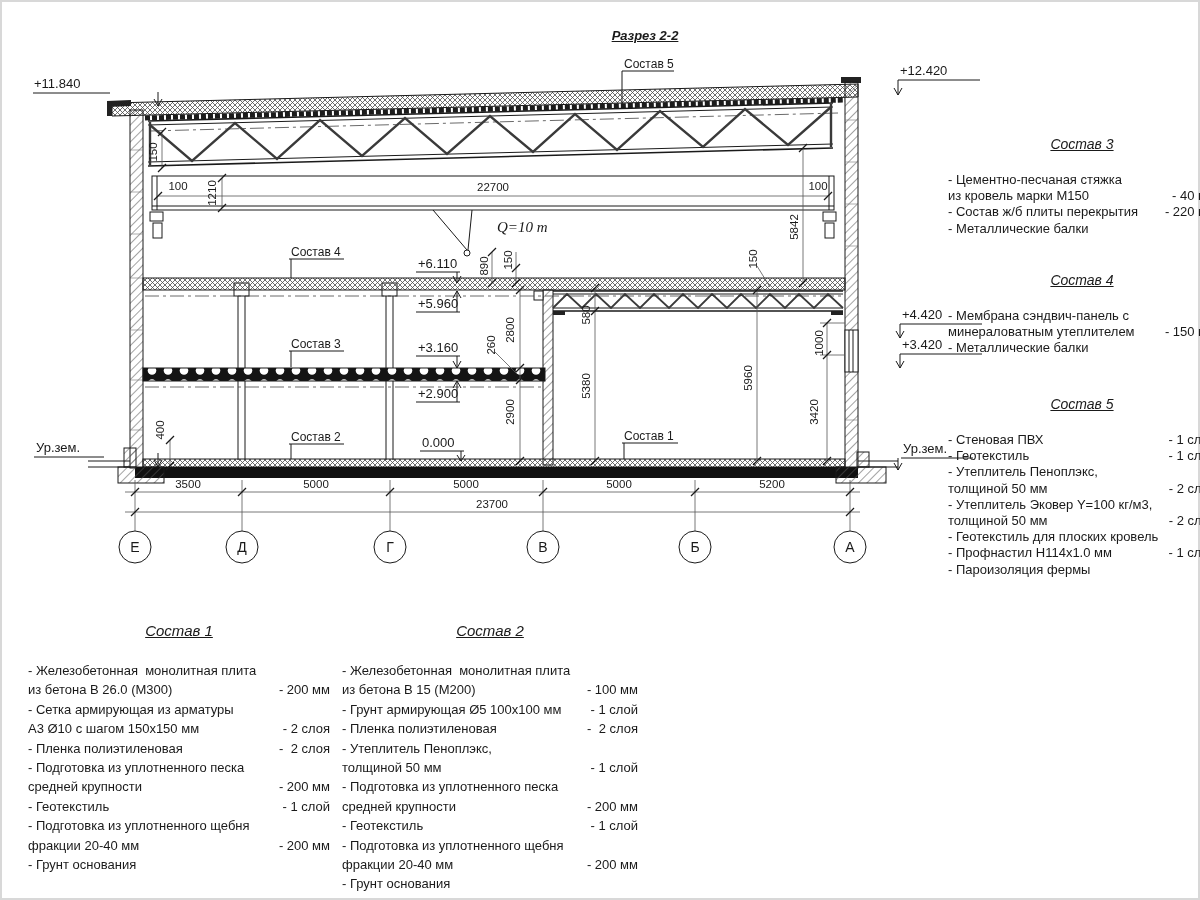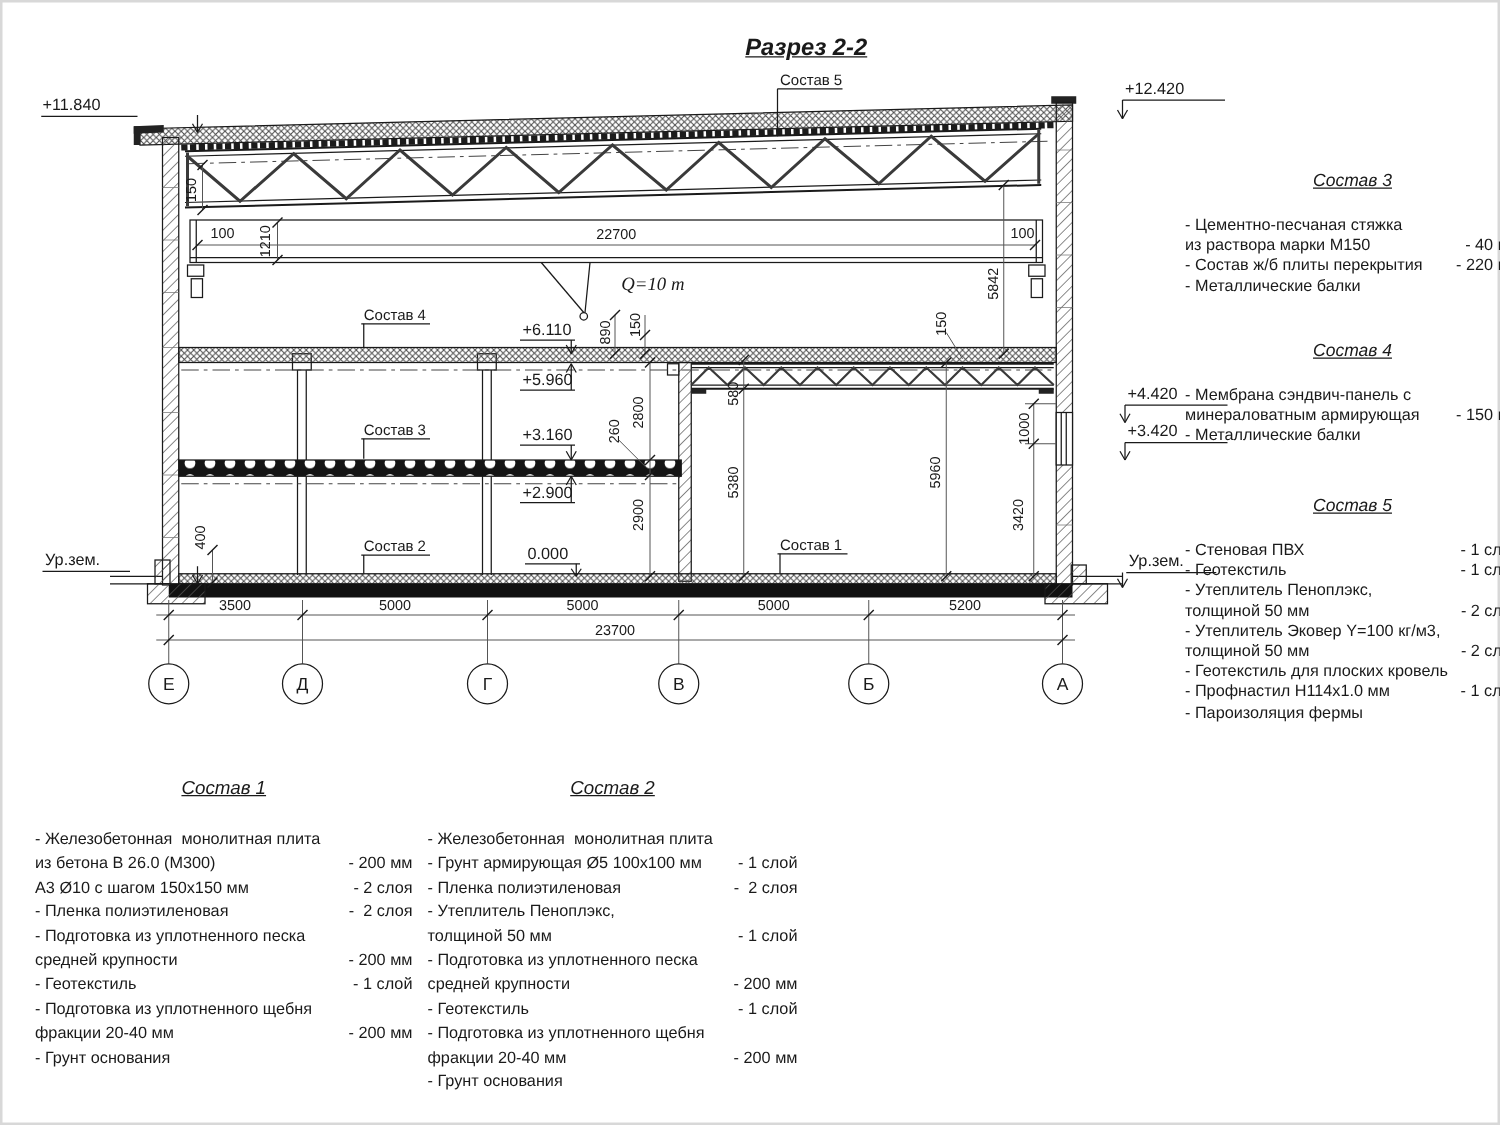--- a/index.html
+++ b/index.html
@@ -4,21 +4,21 @@
 <style>
   html,body{margin:0;padding:0;}
   body{
     width:1200px;height:900px;position:relative;overflow:hidden;
     background:#ffffff;color:#1a1a1a;
     font-family:"Liberation Sans", sans-serif;
   }
   .page-frame{position:absolute;inset:0;border:2px solid #d8d8d8;pointer-events:none;}
   .main-title{
     position:absolute;left:540px;top:28px;width:210px;text-align:center;
-    font-size:19px;font-style:italic;font-weight:600;text-decoration:underline;
+    font-size:13px;font-style:italic;font-weight:600;text-decoration:underline;
   }
   .comp-list{position:absolute;font-size:13px;}
   .comp-list .cl-title{
     text-align:center;font-style:italic;text-decoration:underline;
     font-size:15px;margin:0 0 22px 0;
   }
   .comp-list.rt .cl-title{margin-bottom:20px;font-size:14px;}
   .cl-line{position:relative;padding-left:13px;text-indent:-13px;white-space:pre;}
   .comp-list.lt .cl-line{line-height:19.4px;}
   .comp-list.rt .cl-line{line-height:16.2px;}
@@ -368,20 +368,21 @@
 </svg>
 
 <div class="comp-list lt" style="left:28px;top:622px;width:302px;">
   <div class="cl-title">Состав 1</div>
   <div>
       <div>
         <div class="cl-line"><span class="cl-txt">- Железобетонная  монолитная плита</span></div>
         <div class="cl-line"><span class="cl-txt">из бетона В 26.0 (М300)</span><span class="cl-val">- 200 мм</span></div>
       </div>
       <div>
+        <div class="cl-line"><span class="cl-txt">- Сетка армирующая из арматуры</span></div>
         <div class="cl-line"><span class="cl-txt">А3 Ø10 с шагом 150х150 мм</span><span class="cl-val">- 2 слоя</span></div>
       </div>
       <div>
         <div class="cl-line"><span class="cl-txt">- Пленка полиэтиленовая</span><span class="cl-val">-  2 слоя</span></div>
       </div>
       <div>
         <div class="cl-line"><span class="cl-txt">- Подготовка из уплотненного песка</span></div>
         <div class="cl-line"><span class="cl-txt">средней крупности</span><span class="cl-val">- 200 мм</span></div>
       </div>
       <div>
@@ -395,20 +396,21 @@
         <div class="cl-line"><span class="cl-txt">- Грунт основания</span></div>
       </div>
     </div>
 </div>
 
 <div class="comp-list lt" style="left:342px;top:622px;width:296px;">
   <div class="cl-title">Состав 2</div>
   <div>
       <div>
         <div class="cl-line"><span class="cl-txt">- Железобетонная  монолитная плита</span></div>
+        <div class="cl-line"><span class="cl-txt">из бетона В 15 (М200)</span><span class="cl-val">- 100 мм</span></div>
       </div>
       <div>
         <div class="cl-line"><span class="cl-txt">- Грунт армирующая Ø5 100х100 мм</span><span class="cl-val">- 1 слой</span></div>
       </div>
       <div>
         <div class="cl-line"><span class="cl-txt">- Пленка полиэтиленовая</span><span class="cl-val">-  2 слоя</span></div>
       </div>
       <div>
         <div class="cl-line"><span class="cl-txt">- Утеплитель Пеноплэкс,</span></div>
         <div class="cl-line"><span class="cl-txt">толщиной 50 мм</span><span class="cl-val">- 1 слой</span></div>
@@ -428,37 +430,37 @@
         <div class="cl-line"><span class="cl-txt">- Грунт основания</span></div>
       </div>
     </div>
 </div>
 
 <div class="comp-list rt" style="left:948px;top:136px;width:268px;">
   <div class="cl-title">Состав 3</div>
   <div>
       <div>
         <div class="cl-line"><span class="cl-txt">- Цементно-песчаная стяжка</span></div>
-        <div class="cl-line"><span class="cl-txt">из раствора марки М150</span><span class="cl-val">- 40 мм</span></div>
+        <div class="cl-line"><span class="cl-txt">из кровель марки М150</span><span class="cl-val">- 40 мм</span></div>
       </div>
       <div>
         <div class="cl-line"><span class="cl-txt">- Состав ж/б плиты перекрытия</span><span class="cl-val">- 220 мм</span></div>
       </div>
       <div>
         <div class="cl-line"><span class="cl-txt">- Металлические балки</span></div>
       </div>
     </div>
 </div>
 
 <div class="comp-list rt" style="left:948px;top:272px;width:268px;">
   <div class="cl-title">Состав 4</div>
   <div>
       <div>
         <div class="cl-line"><span class="cl-txt">- Мембрана сэндвич-панель с</span></div>
-        <div class="cl-line"><span class="cl-txt">минераловатным армирующая</span><span class="cl-val">- 150 мм</span></div>
+        <div class="cl-line"><span class="cl-txt">минераловатным утеплителем</span><span class="cl-val">- 150 мм</span></div>
       </div>
       <div>
         <div class="cl-line"><span class="cl-txt">- Металлические балки</span></div>
       </div>
     </div>
 </div>
 
 <div class="comp-list rt" style="left:948px;top:396px;width:268px;">
   <div class="cl-title">Состав 5</div>
   <div>

